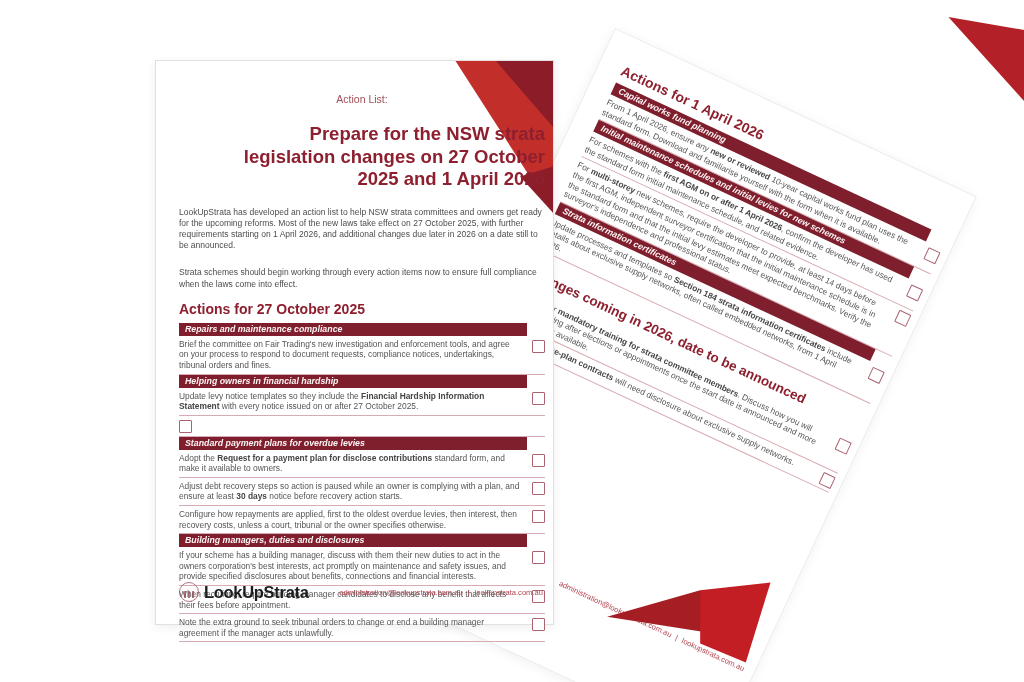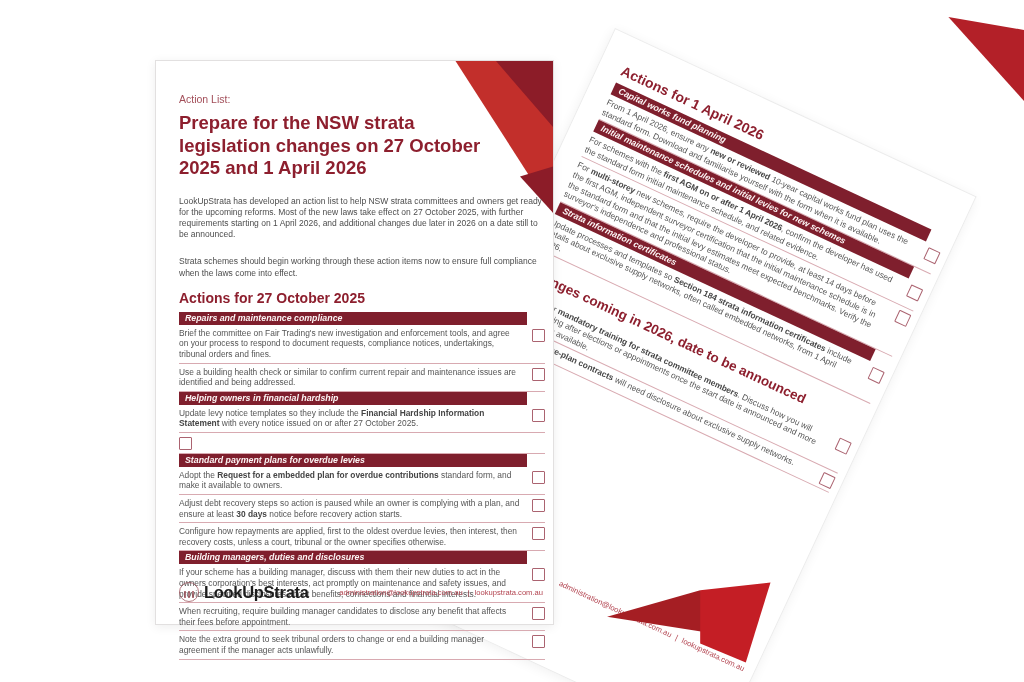--- a/index.html
+++ b/index.html
@@ -16,23 +16,23 @@
   
   .corner{position:absolute;top:0;right:0;width:150px;height:165px;pointer-events:none;}
   .corner .tri-bright{position:absolute;inset:0;background:#c22f2b;
      clip-path:polygon(35% 0,100% 0,100% 92%);}
   .corner .tri-dark{position:absolute;inset:0;background:#8c1c28;
      clip-path:polygon(62% 0,100% 0,100% 40%);}
   .corner .tri-tip{position:absolute;inset:0;background:#8c1c28;
      clip-path:polygon(100% 92%,100% 64%,78% 70%);}
 
   .content{position:relative;padding:32px 8px 0 23px;}
-  .eyebrow{font-size:10.5px;color:#a24e59;margin:0 0 7px 0;}
+  .eyebrow{font-size:10.5px;color:#a24e59;margin:0 0 18px 0;text-align:center;}
   .doc-title{color:#8d1f2e;font-weight:bold;font-size:18.5px;line-height:22.5px;margin:0 0 10px 0;}
-  .doc-title span{display:block;}
+  .doc-title span{display:block;text-align:right;}
   .intro{font-size:8.5px;line-height:11.2px;color:#4d4d4d;margin:16px 0 8px 0;max-width:368px;}
   .section-heading{color:#8d1f2e;font-weight:bold;font-size:14px;margin:11px 0 6px 0;}
 
   .bar{background:#7f1f2d;color:#fdf5f5;font-weight:bold;font-style:italic;
        font-size:8.8px;line-height:13px;padding:0 6px;margin-right:18px;}
   .row{display:flex;align-items:flex-start;padding:3px 0 3px 0;
        border-bottom:1px solid #d8aab1;margin-right:0;}
   .row-text{flex:1;font-size:8.4px;line-height:10.6px;color:#555555;padding-right:12px;}
   .row-text b{color:#454545;}
   .checkbox{width:13px;height:13px;border:1.2px solid #ab6370;background:#ffffff;
@@ -123,43 +123,39 @@
       <div class="tri-tip"></div>
     </div>
     <div class="content">
       <p class="eyebrow">Action List:</p>
       <h1 class="doc-title">
         <span>Prepare for the NSW strata</span>
         <span>legislation changes on 27 October</span>
         <span>2025 and 1 April 2026</span>
       </h1>
       <p class="intro">LookUpStrata has developed an action list to help NSW strata committees and owners get ready for the upcoming reforms. Most of the new laws take effect on 27 October 2025, with further requirements starting on 1 April 2026, and additional changes due later in 2026 on a date still to be announced.</p>
-      <p class="intro">Strata schemes should begin working through these action items now to ensure full compliance when the laws come into effect.</p>
+      <p class="intro">Strata schemes should begin working through every action items now to ensure full compliance when the laws come into effect.</p>
       <div class="section-heading">Actions for 27 October 2025</div>
       <div>
           <div class="bar">Repairs and maintenance compliance</div>
           <div class="row">
             <div class="row-text">Brief the committee on Fair Trading's new investigation and enforcement tools, and agree on your process to respond to document requests, compliance notices, undertakings, tribunal orders and fines.</div>
-            <div class="checkbox"></div>
-          </div>
-          <div class="row">
-            <div class="row-text">Use a building health check or similar to confirm current repair and maintenance issues are identified and being addressed.</div>
             <div class="checkbox"></div>
           </div>
           <div class="bar">Helping owners in financial hardship</div>
           <div class="row">
             <div class="row-text">Update levy notice templates so they include the <b>Financial Hardship Information Statement</b> with every notice issued on or after 27 October 2025.</div>
             <div class="checkbox"></div>
           </div>
           <div class="row">
             <div class="checkbox"></div>
           </div>
           <div class="bar">Standard payment plans for overdue levies</div>
           <div class="row">
-            <div class="row-text">Adopt the <b>Request for a embedded plan for overdue contributions</b> standard form, and make it available to owners.</div>
+            <div class="row-text">Adopt the <b>Request for a payment plan for disclose contributions</b> standard form, and make it available to owners.</div>
             <div class="checkbox"></div>
           </div>
           <div class="row">
             <div class="row-text">Adjust debt recovery steps so action is paused while an owner is complying with a plan, and ensure at least <b>30 days</b> notice before recovery action starts.</div>
             <div class="checkbox"></div>
           </div>
           <div class="row">
             <div class="row-text">Configure how repayments are applied, first to the oldest overdue levies, then interest, then recovery costs, unless a court, tribunal or the owner specifies otherwise.</div>
             <div class="checkbox"></div>
           </div>

